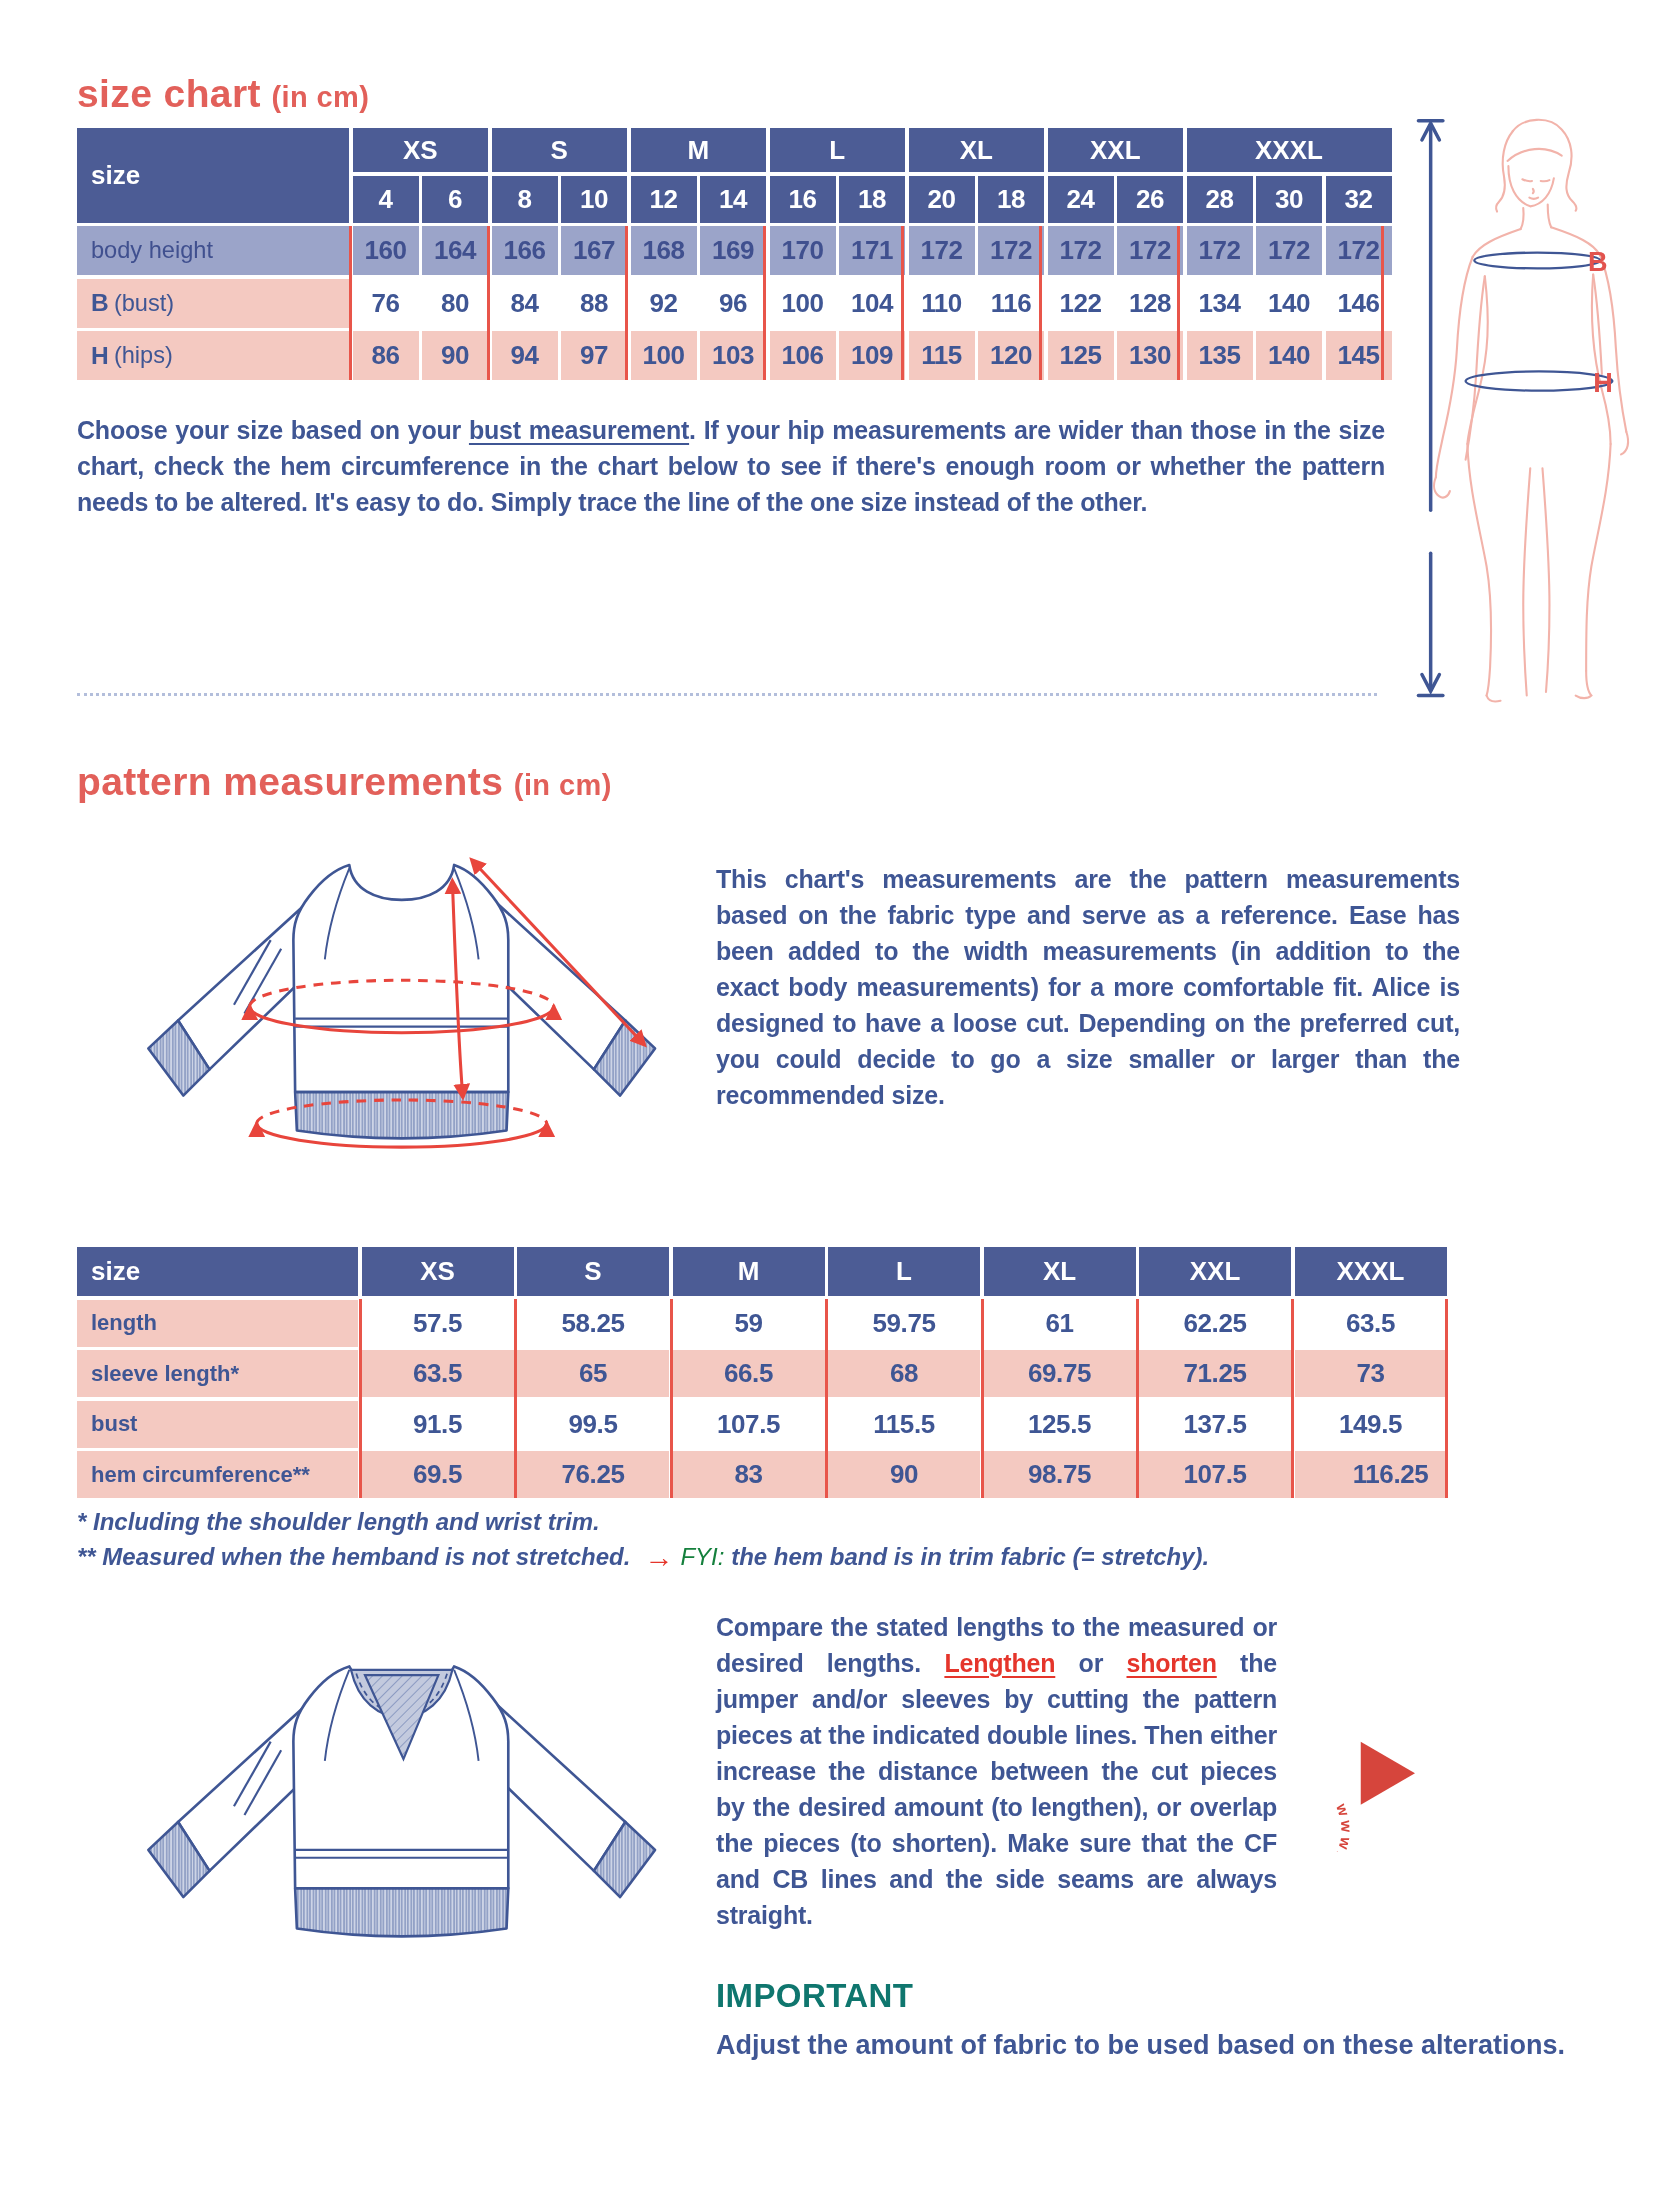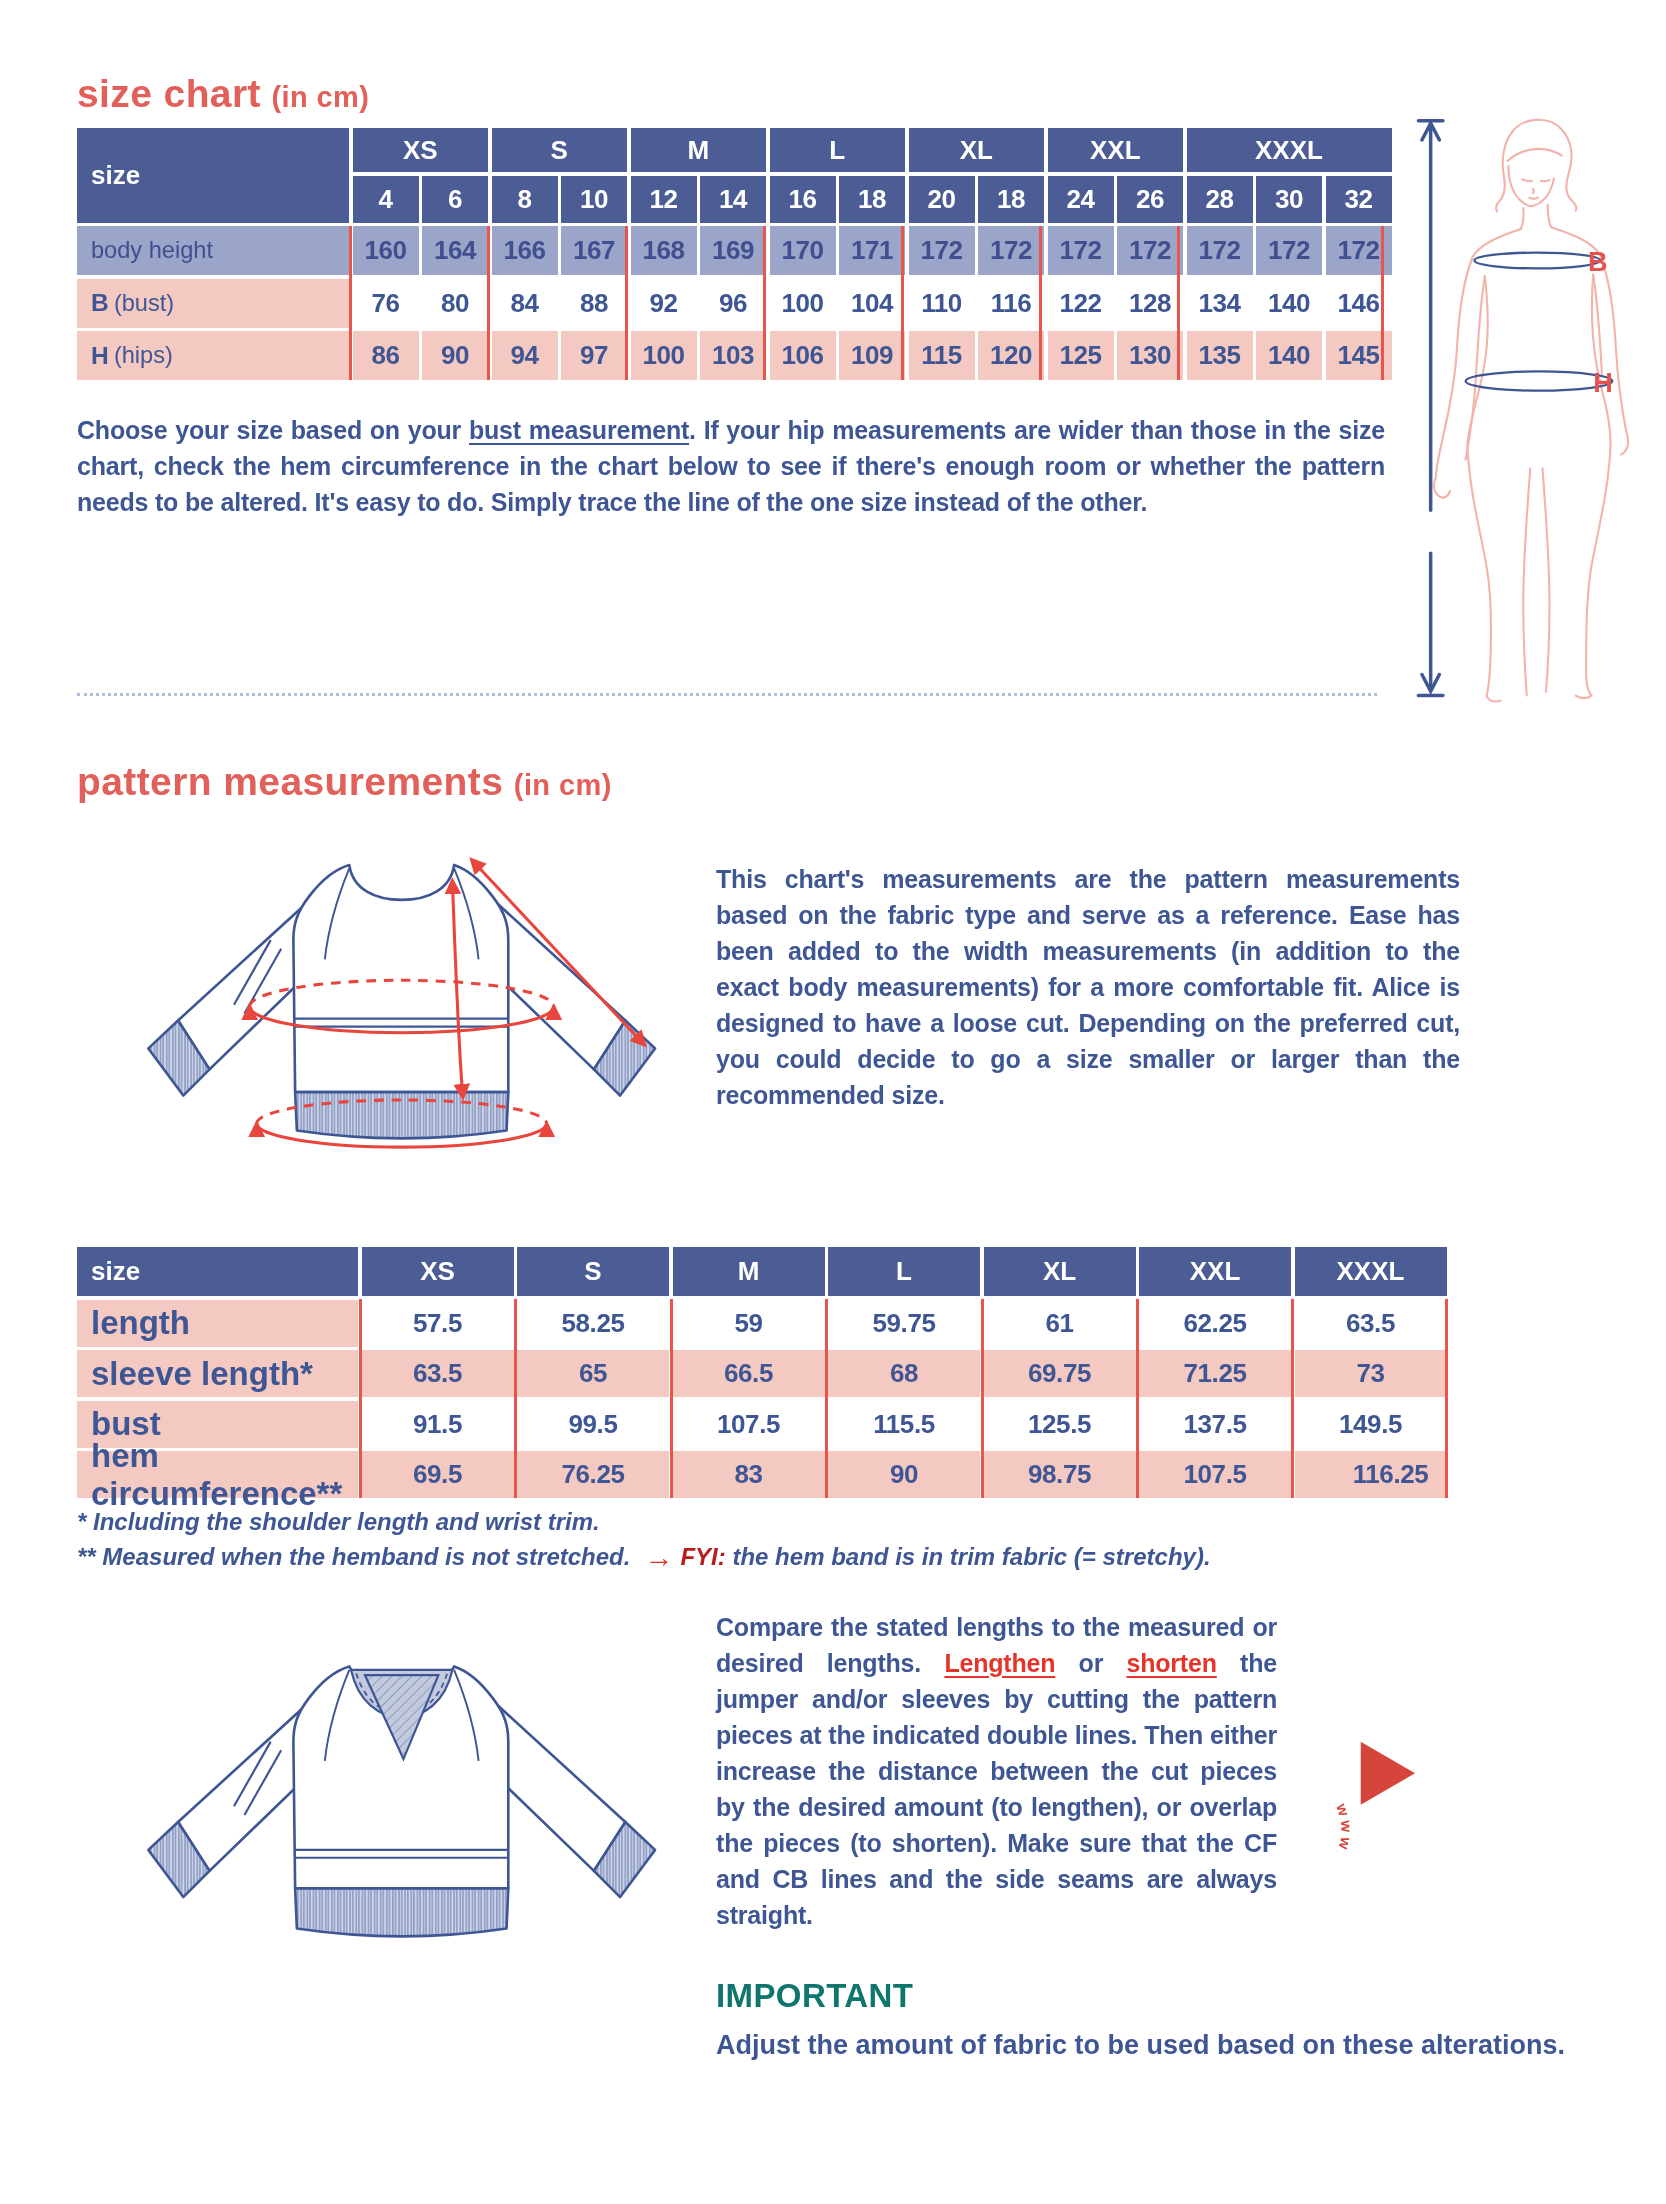--- a/index.html
+++ b/index.html
@@ -31,41 +31,41 @@
   #t2 { grid-template-columns:281px repeat(7,152px); grid-template-rows:49px 47px 47px 47px 47px; }
   .cell { display:flex; align-items:center; justify-content:center; font-weight:bold; }
   .hdr  { background:#4c5c95; color:#fff; font-size:26px; }
   .corner, .rowlabel { justify-content:flex-start; padding-left:14px; box-sizing:border-box; }
   .lav   { background:#9ba4c9; color:#40508f; }
   .pinkc { background:#f4c9c1; color:#3f5694; }
   .whitec{ background:#ffffff; color:#3f5694; }
   .val { font-size:26px; letter-spacing:-0.4px; }
   .rowlabel { font-size:23.6px; font-weight:500; }
   .rowlabel b { font-weight:bold; font-size:24.5px; margin-right:5.2px; }
-  .rl2 { font-weight:bold; font-size:33px; }
+  .rl2 { font-weight:bold; font-size:22px; }
   .vred { position:absolute; width:2.6px; background:#e8554a; z-index:3; }
 
   
   .divider { position:absolute; left:77px; top:693px; width:1300px; height:0;
              border-top:3.5px dotted #b3bedb; }
 
   
   .legend { position:absolute; left:109px; top:1167px; display:flex; align-items:center; }
   .legend-lines { width:86px; margin-right:33px; }
   .legend-lines div { border-top:3.5px solid #3f5694; margin:7.9px 0; }
   .legend-label { color:#e5352b; font-style:italic; font-weight:bold; font-size:25px; }
 
   
   .footnote { position:absolute; left:77px; color:#3f5694; font-style:italic;
               font-weight:600; font-size:24px; white-space:nowrap; }
   #fn1 { top:1508px; }
   #fn2 { top:1541px; }
   .fyi-arrow { color:#e5352b; font-weight:bold; font-style:normal; font-size:29px;
                padding:0 7px 0 14px; vertical-align:-1.7px; }
-  .fyi { color:#b91c1c; font-weight:bold; }
+  .fyi { color:#15803d; font-weight:normal; }
 
   
   #figure { position:absolute; left:1392px; top:112px; }
   #sw1 { position:absolute; left:61px; top:837px; }
   #sw2 { position:absolute; left:61px; top:1621px; }
   #logo { position:absolute; left:1303px; top:1698px; }
 
   
   #important-title { position:absolute; left:716px; top:1977px; color:#0f766e;
                      font-size:33px; font-weight:bold; letter-spacing:0.4px; }

